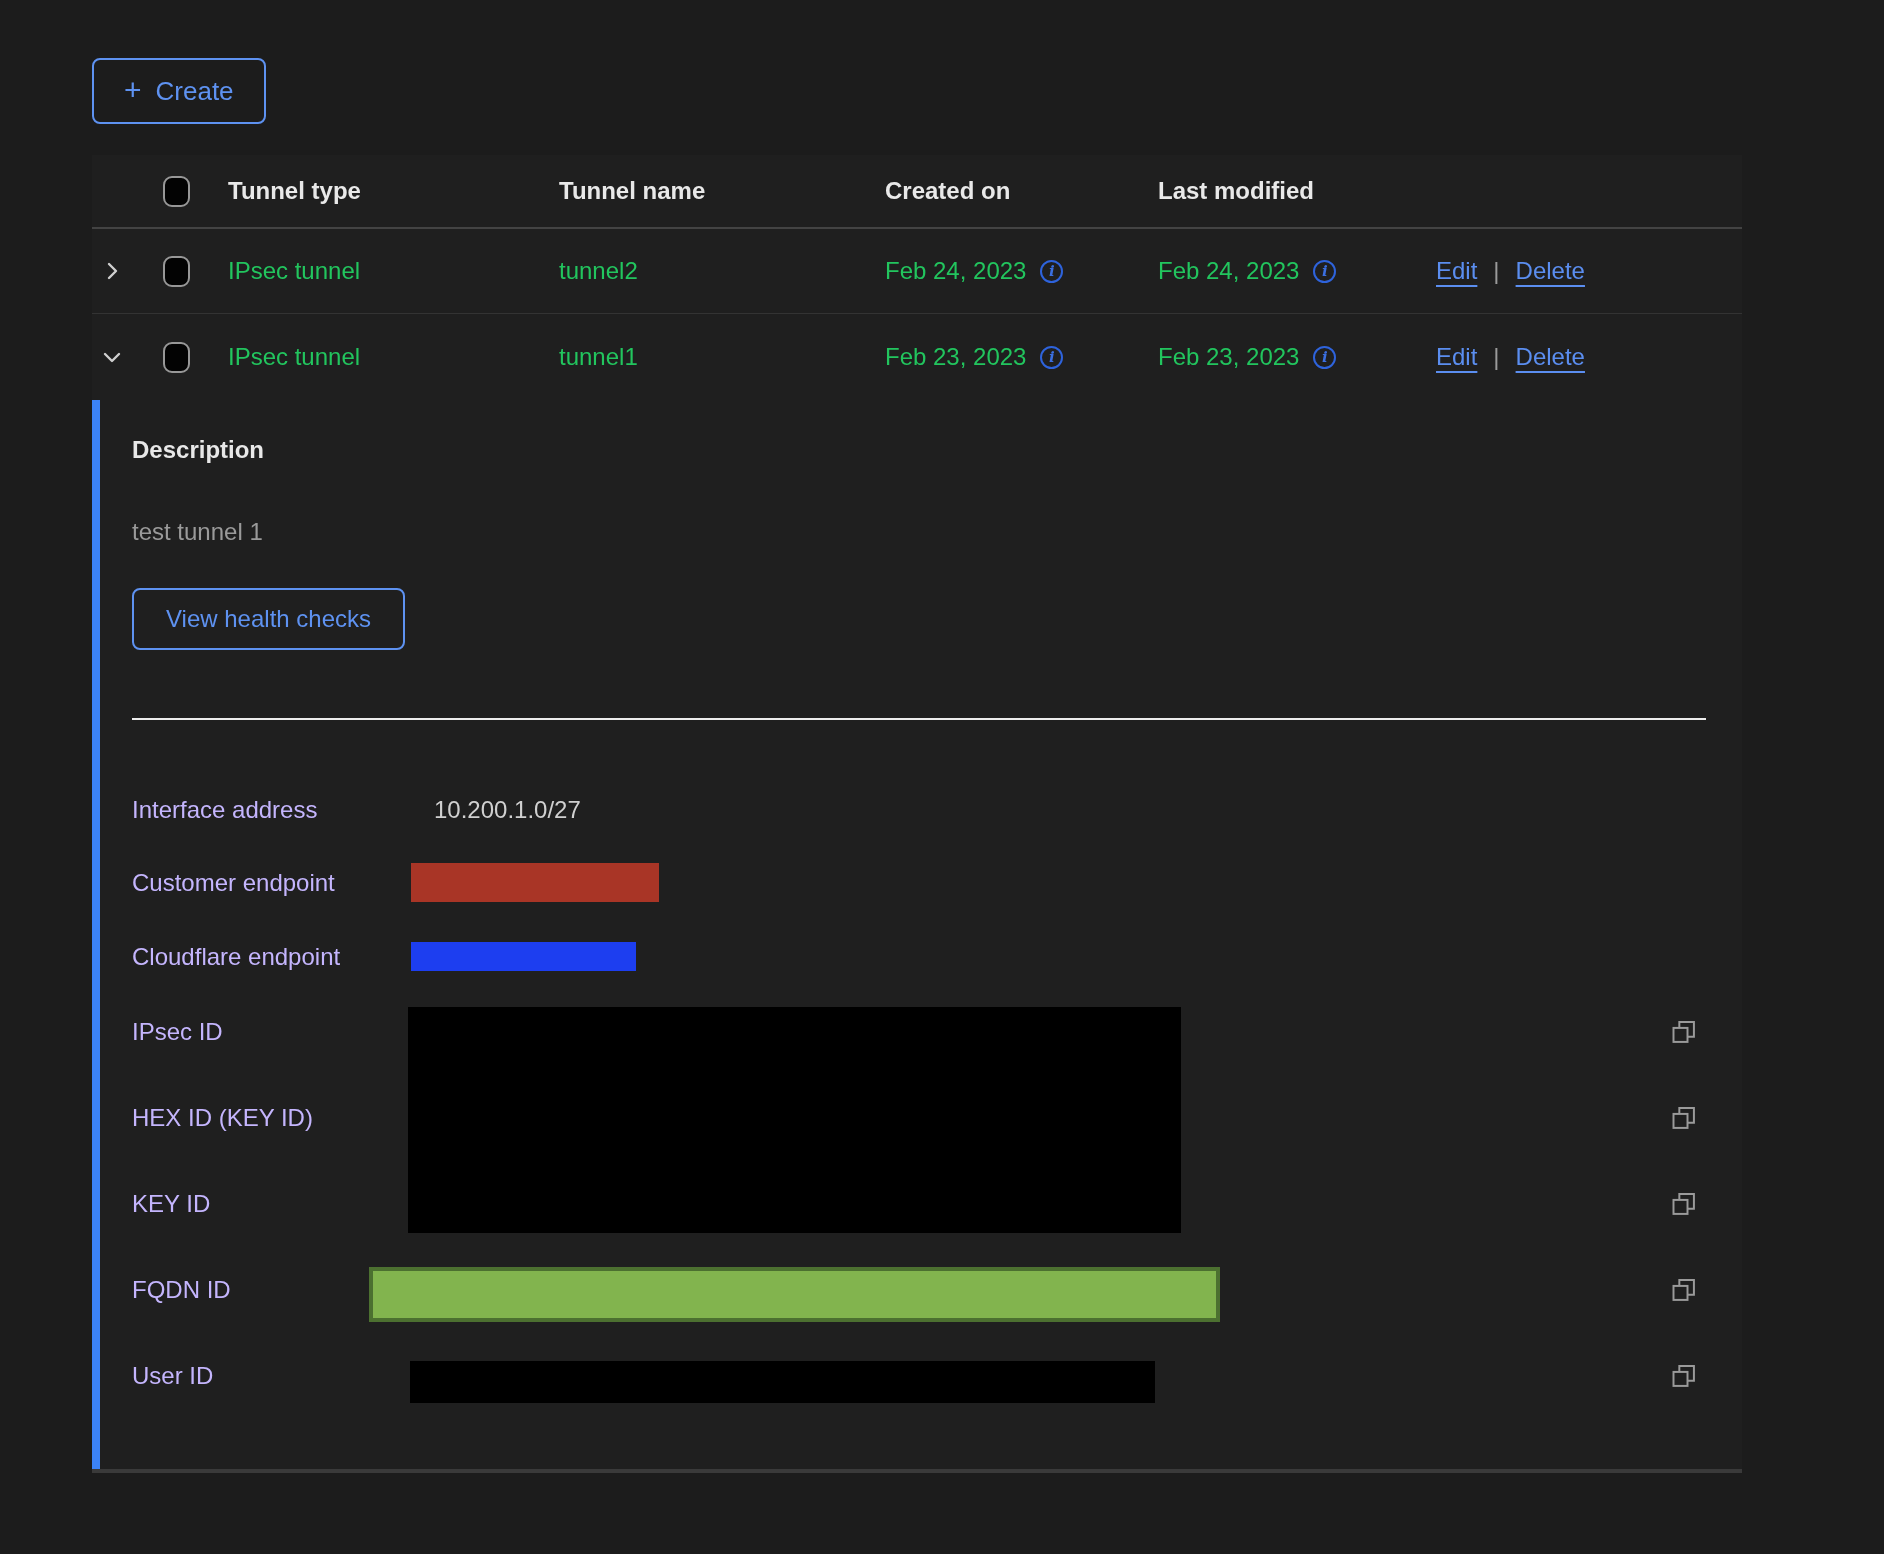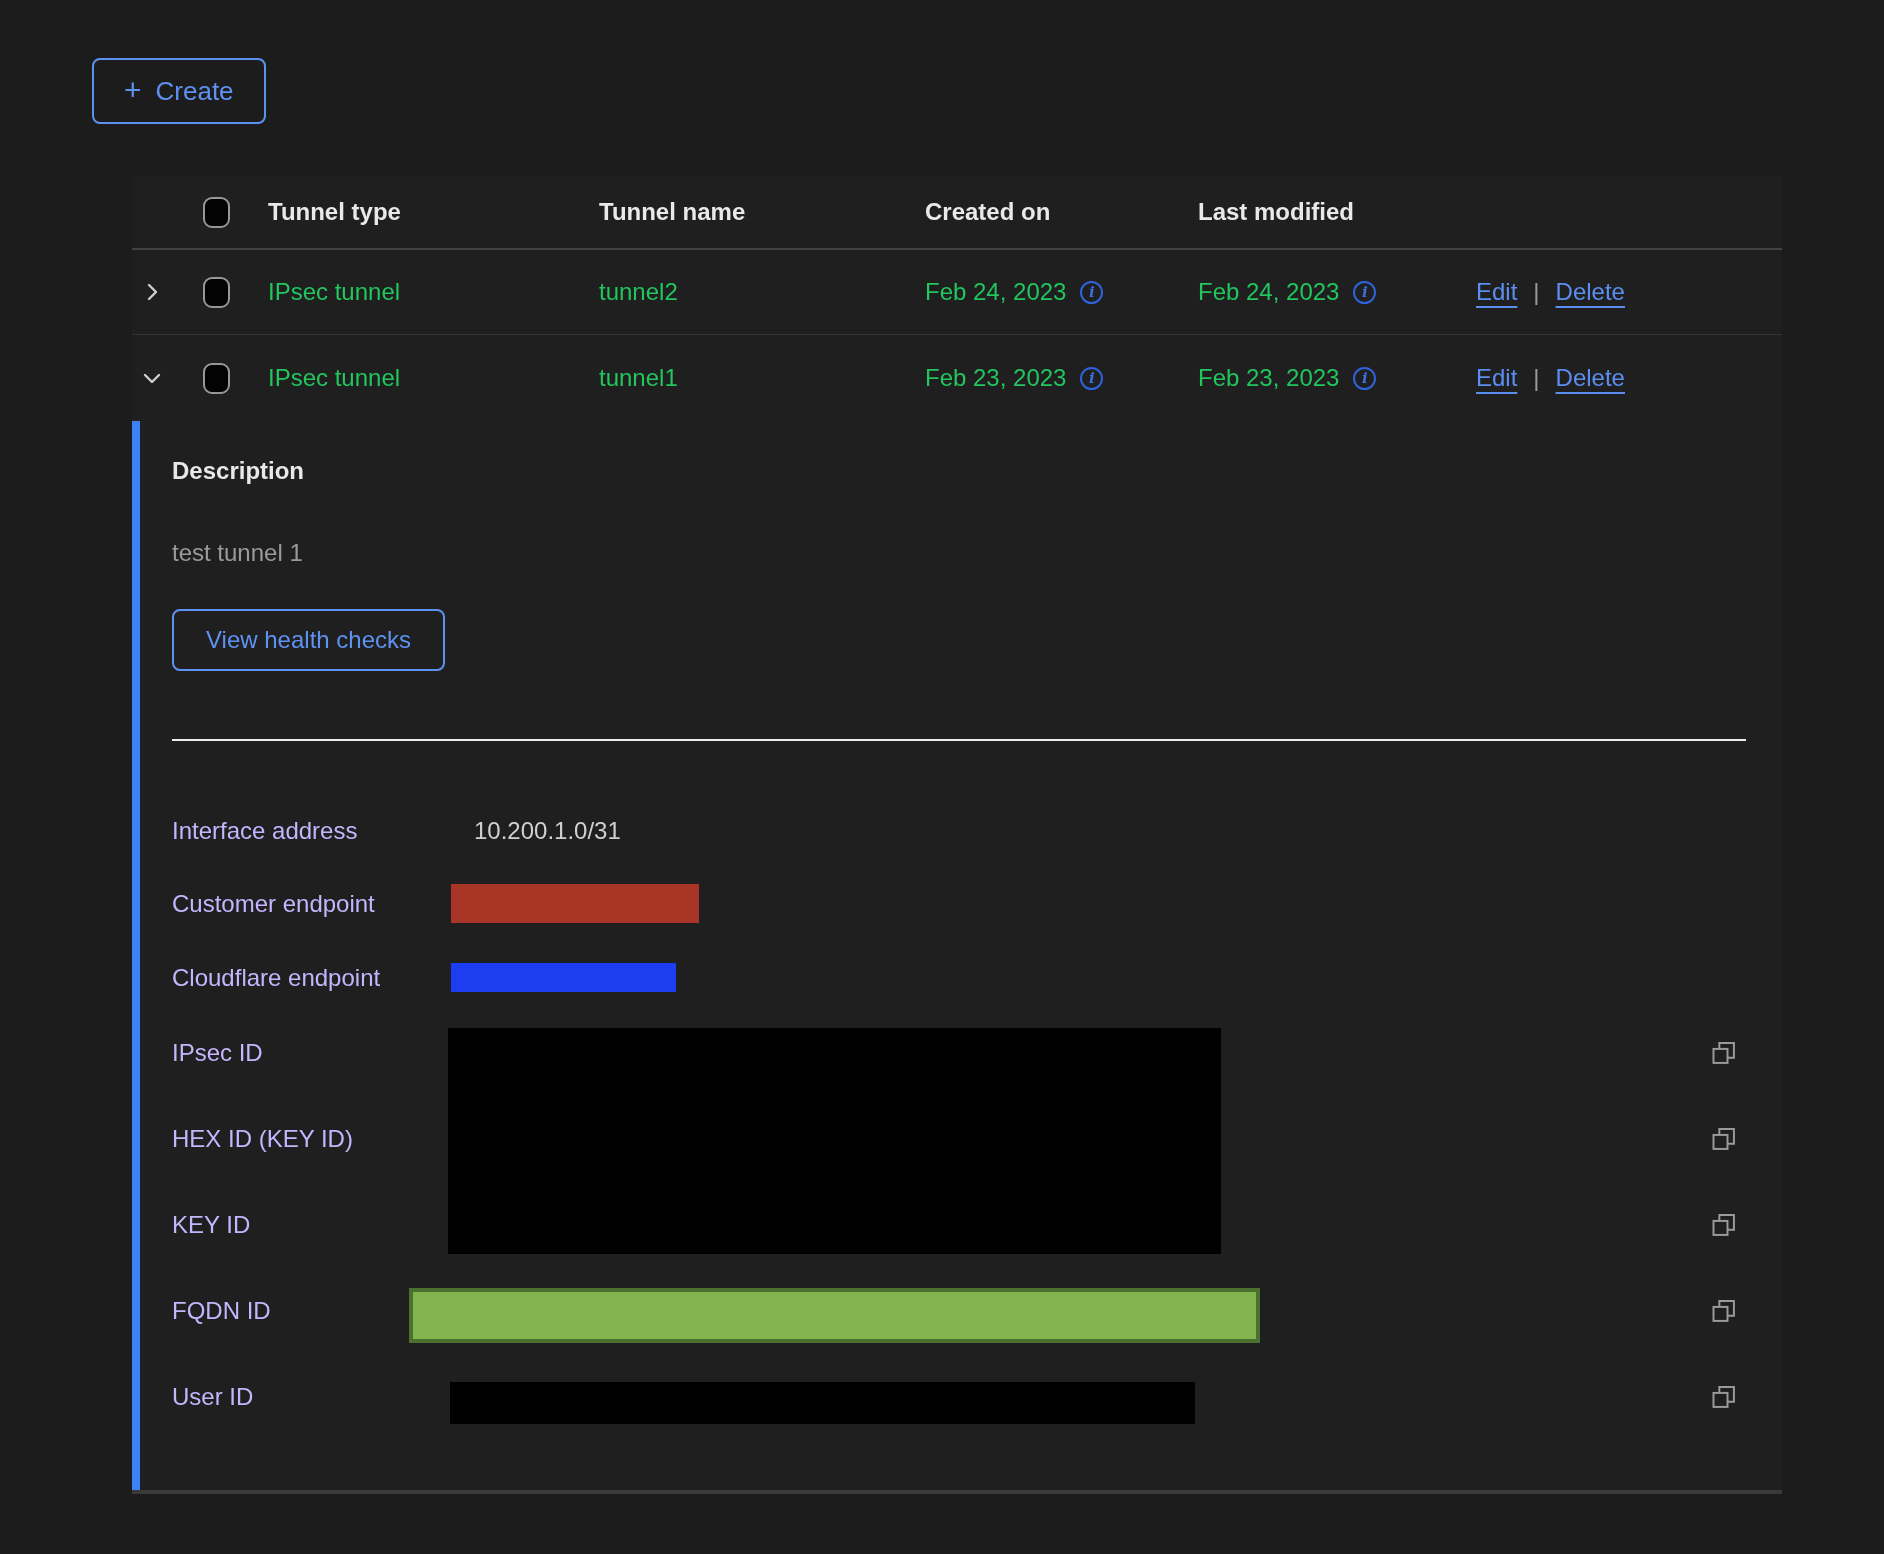--- a/index.html
+++ b/index.html
@@ -14,21 +14,21 @@
   .create-btn {
     position:absolute; left:92px; top:58px; height:66px;
     display:inline-flex; align-items:center; gap:14px;
     padding:0 30px; box-sizing:border-box;
     background:transparent; border:2px solid #5e92f1; border-radius:8px;
     color:#5e92f1; font-size:26px; cursor:pointer;
   }
   .plus-glyph { font-size:30px; font-weight:400; line-height:1; margin-top:-3px; }
 
   
-  .card { position:absolute; left:92px; top:176px; width:1650px; background:#1f1f1f;margin-left:40px; }
+  .card { position:absolute; left:92px; top:155px; width:1650px; background:#1f1f1f; }
 
   .trow { display:flex; align-items:center; }
   .thead { height:72px; border-bottom:2px solid #434343; }
   .row1  { height:84px; border-bottom:1px solid #333333; }
   .row2  { height:86px; }
 
   .cell-chevron { width:44px; padding-left:8px; box-sizing:border-box; display:flex; align-items:center; }
   .cell-check   { width:70px; display:flex; align-items:center; }
   .cell-check .checkbox { margin-left:27px; }
   .cell-type    { width:331px; padding-left:22px; box-sizing:border-box; }
@@ -174,21 +174,21 @@
     <div class="panel">
 
       <div class="panel-abs desc-title">Description</div>
       <div class="panel-abs desc-value">test tunnel 1</div>
 
       <button class="panel-abs health-btn">View health checks</button>
 
       <div class="panel-abs panel-divider"></div>
 
       <div class="panel-abs field-label" style="top:395px;">Interface address</div>
-      <div class="panel-abs field-value" style="left:334px; top:395px;">10.200.1.0/31</div>
+      <div class="panel-abs field-value" style="left:334px; top:395px;">10.200.1.0/27</div>
 
       <div class="panel-abs field-label" style="top:468px;">Customer endpoint</div>
       <div class="redact redact-red"></div>
 
       <div class="panel-abs field-label" style="top:542px;">Cloudflare endpoint</div>
       <div class="redact redact-blue"></div>
 
       <div class="redact redact-black-lg"></div>
 
       <div class="panel-abs field-label" style="top:617px;">IPsec ID</div>

